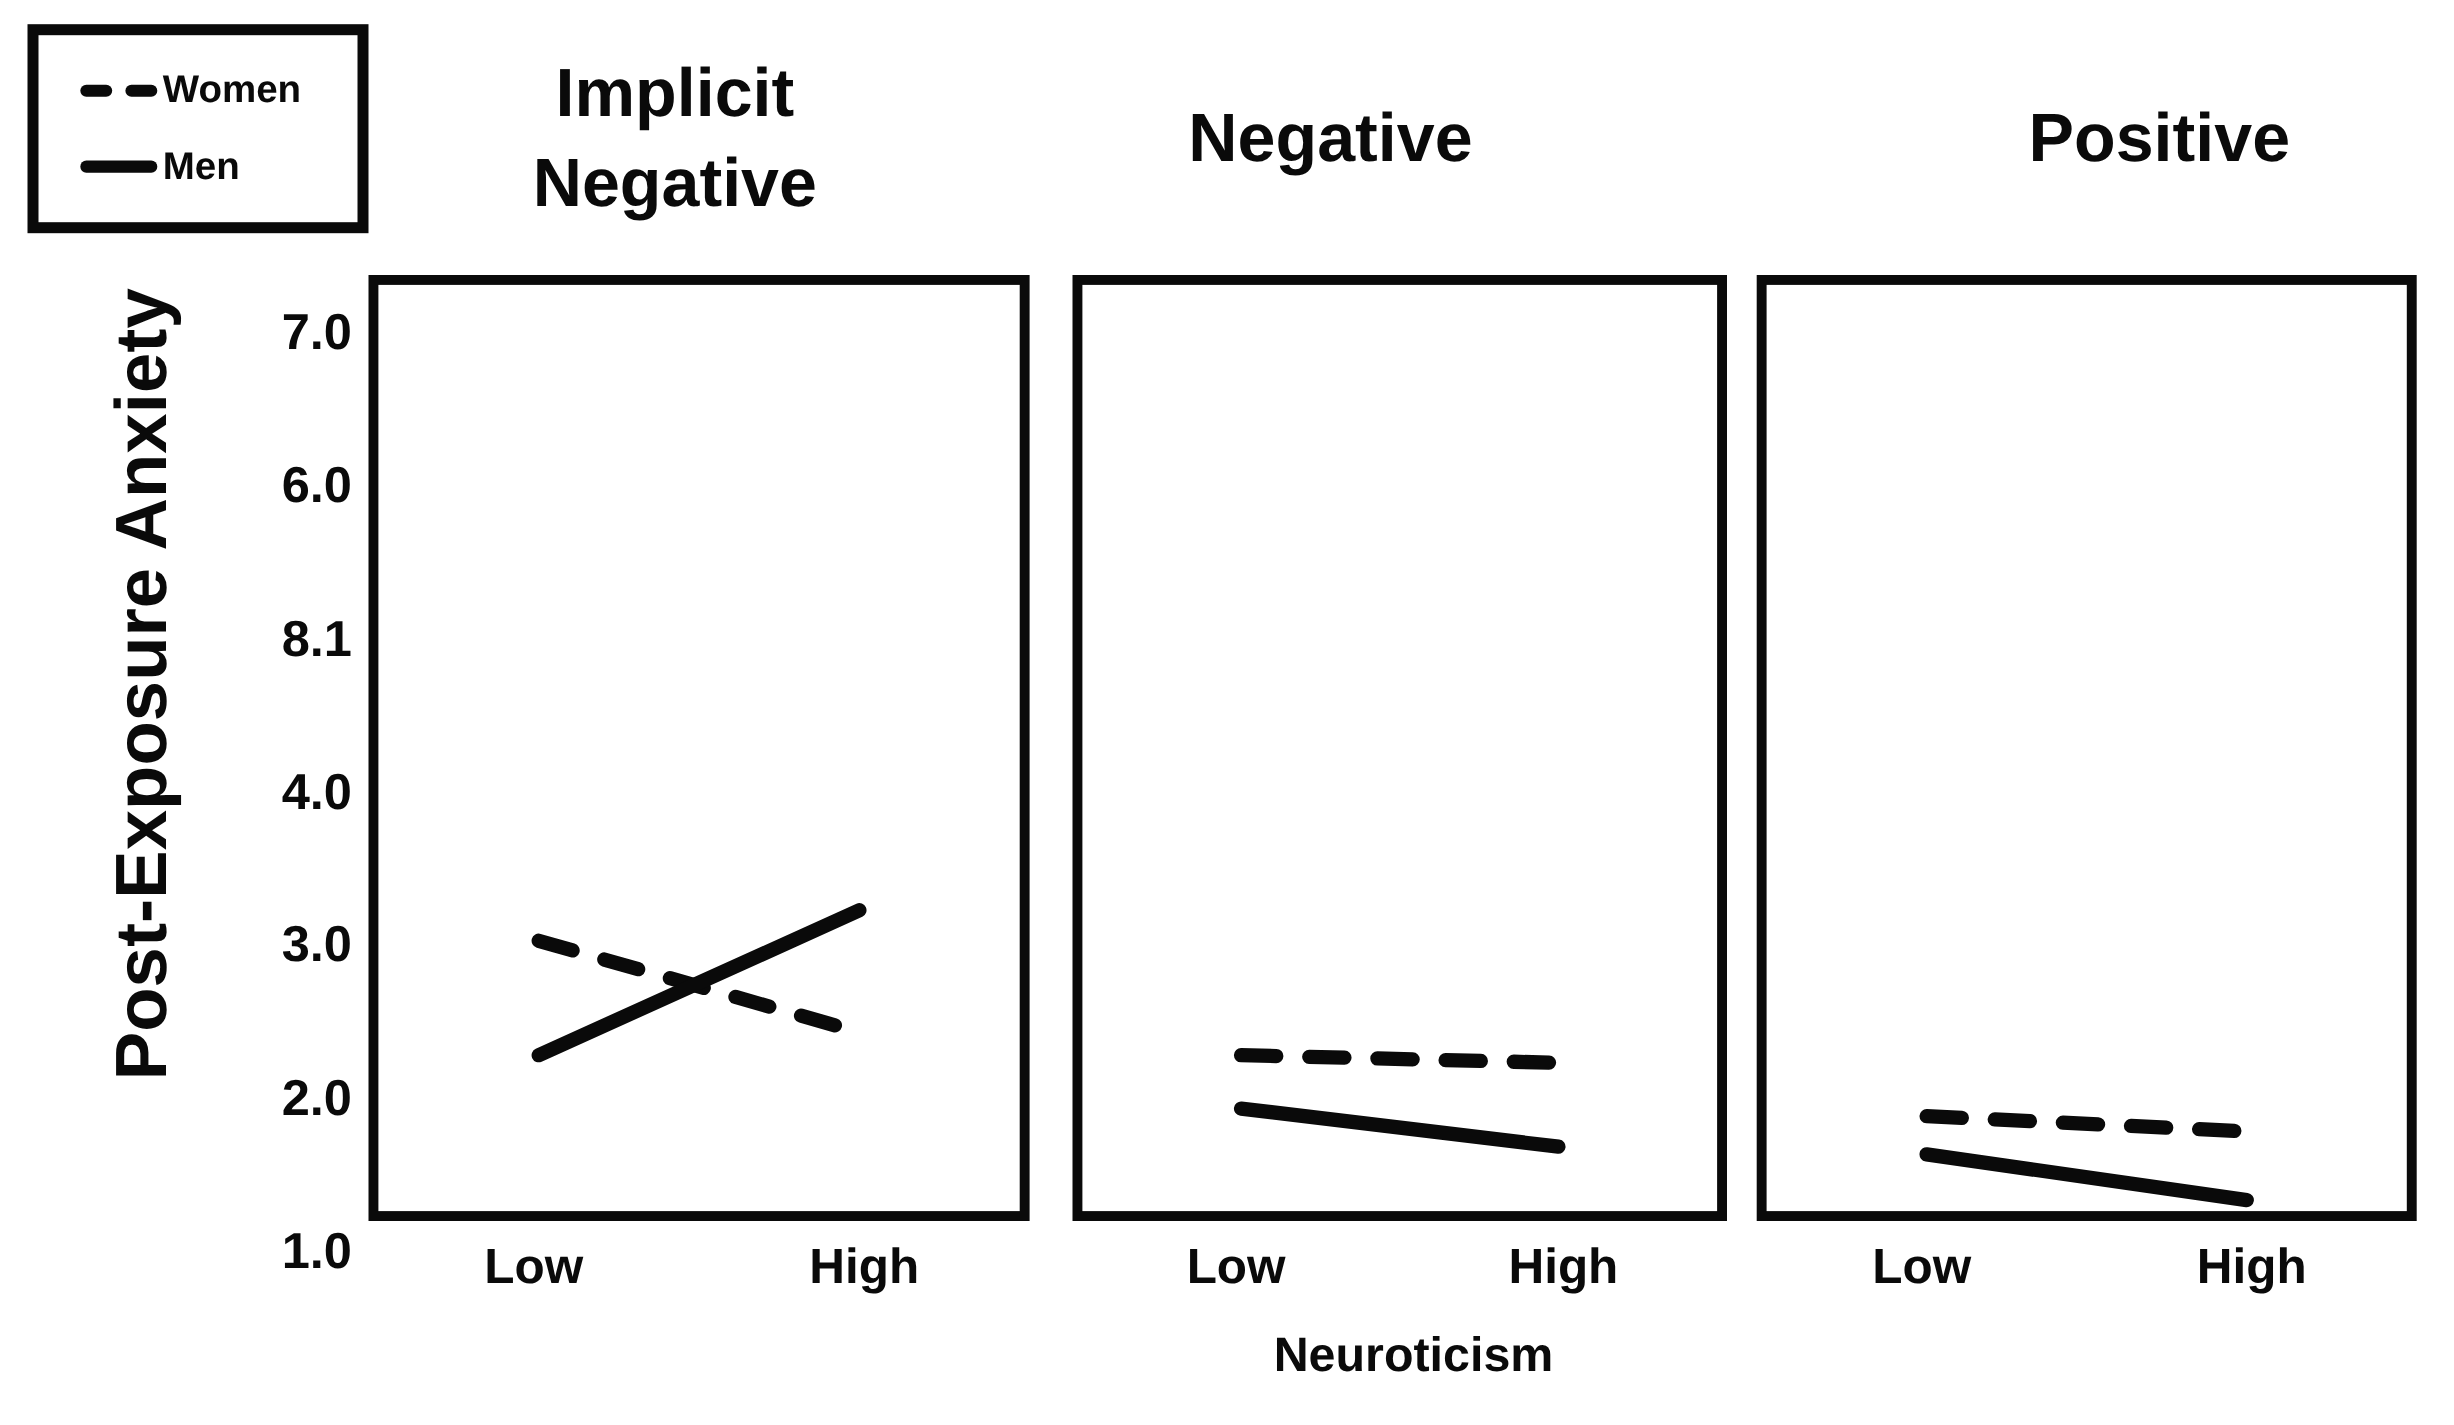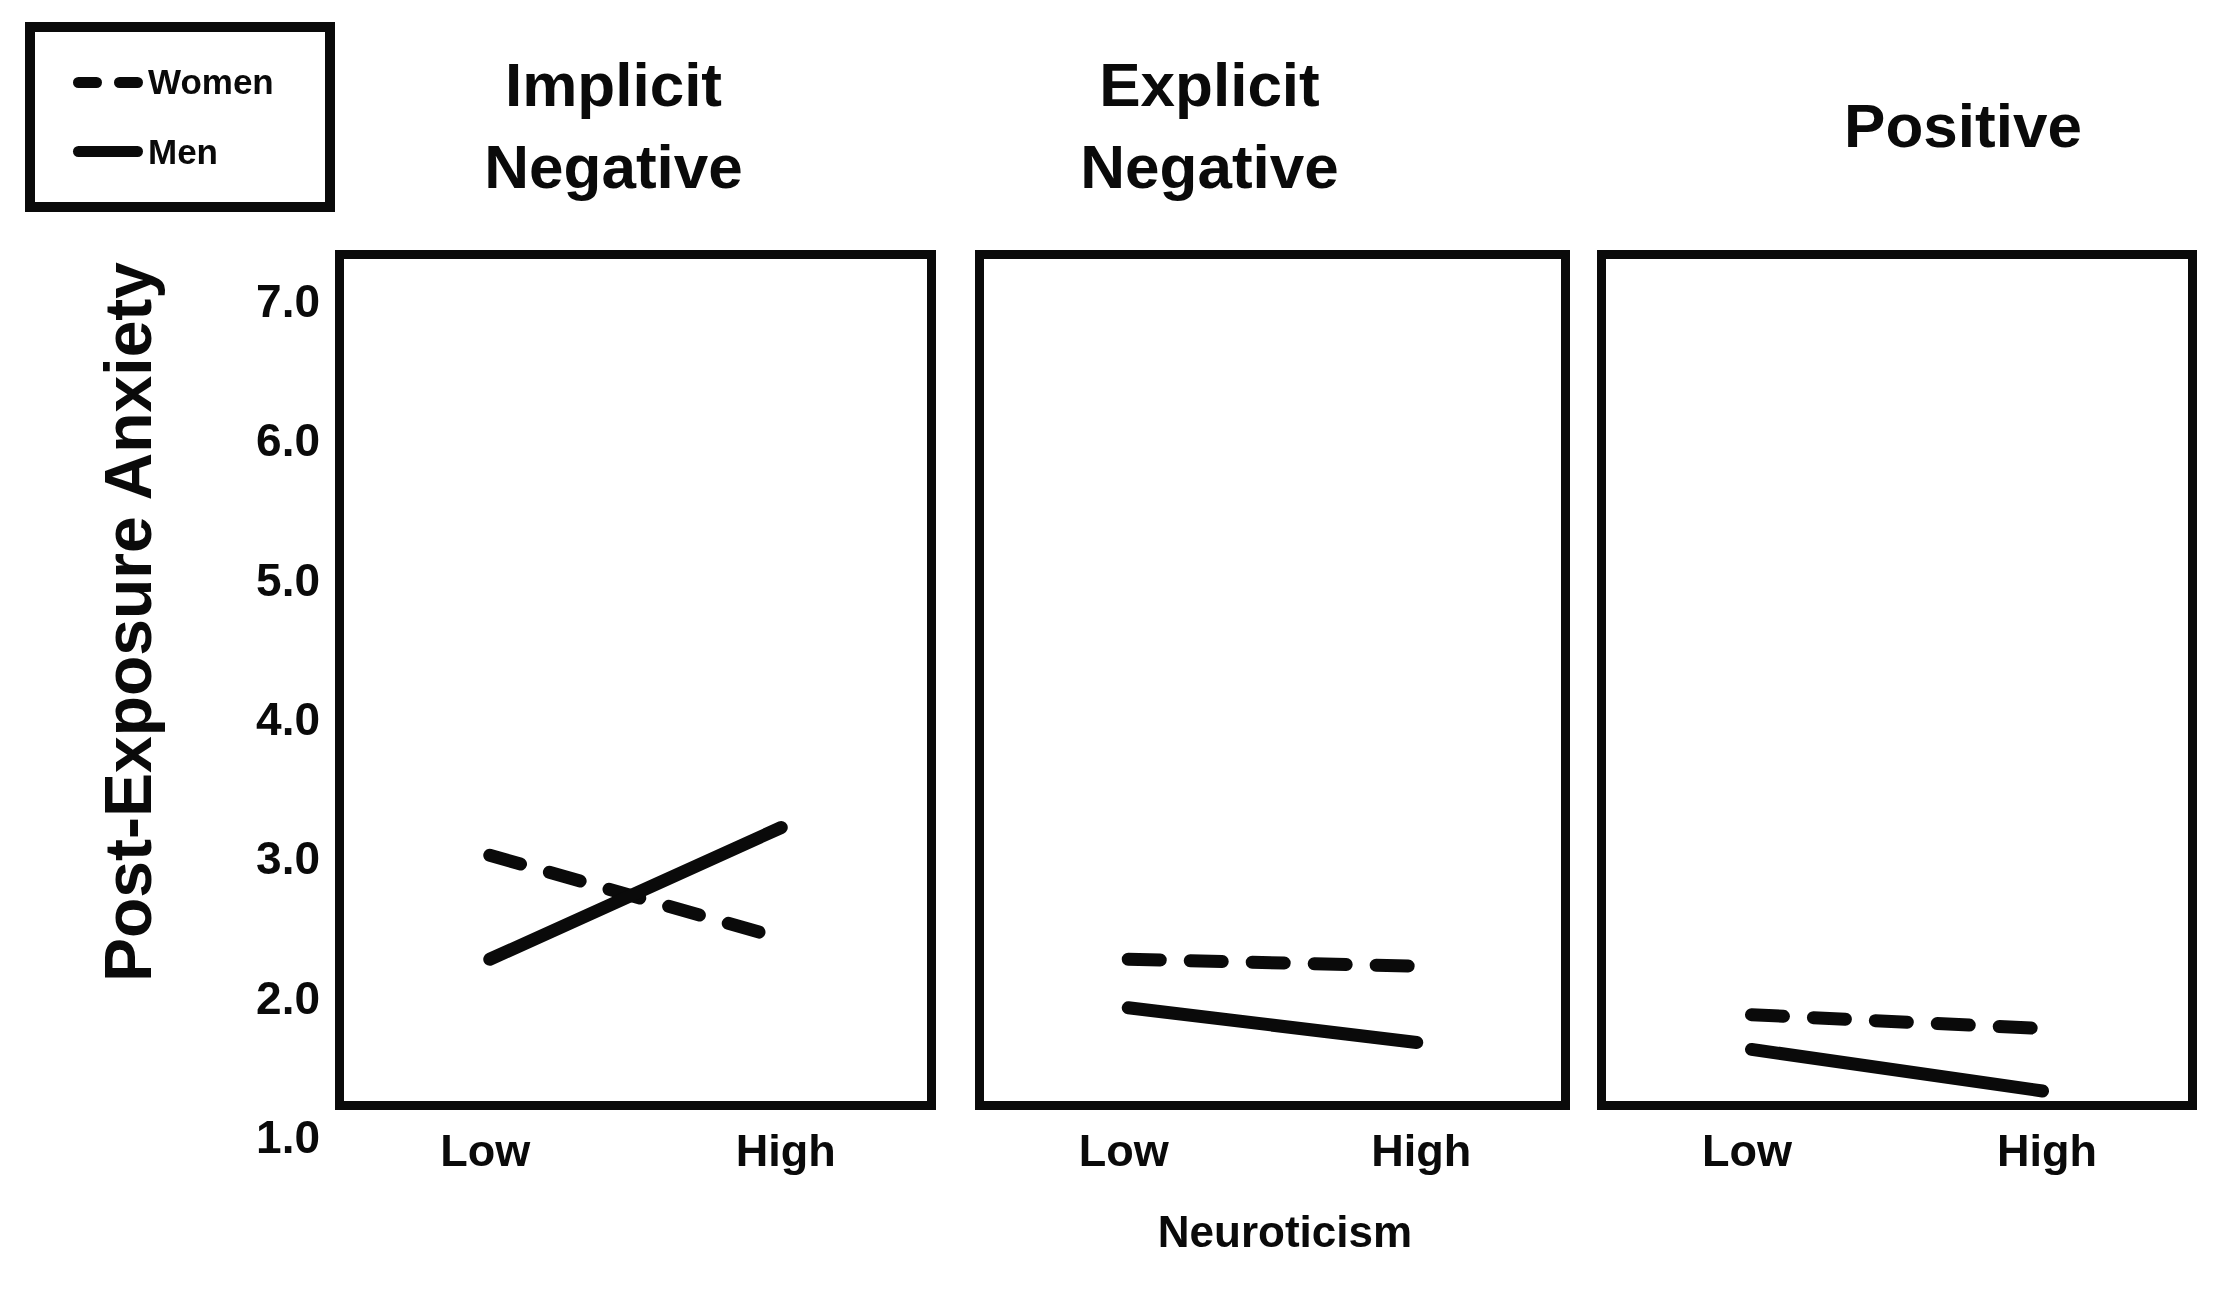--- a/index.html
+++ b/index.html
@@ -96,33 +96,32 @@
         </span>
       <span class="ltext">Men</span>
     </div>
   </div>
 
   <div class="title t1">
     <span>Implicit</span>
     <span>Negative</span>
   </div>
   <div class="title t2">
-    <span>Explicit</span>
     <span>Negative</span>
   </div>
   <div class="title t3">
     <span>Positive</span>
 
   </div>
 
   <div class="ylabel">Post-Exposure Anxiety</div>
   <div class="yticks">
     <span class="yt0">7.0</span>
     <span class="yt1">6.0</span>
-    <span class="yt2">5.0</span>
+    <span class="yt2">8.1</span>
     <span class="yt3">4.0</span>
     <span class="yt4">3.0</span>
     <span class="yt5">2.0</span>
     <span class="yt6">1.0</span>
   </div>
 
   <div class="panel p1">
     <svg class="plot" viewBox="0 0 583 842" preserveAspectRatio="none">
         <line x1="145.75" y1="596.2666666666667" x2="437.25" y2="679.4666666666667" class="series dashed"></line>
         <line x1="145.75" y1="700.2666666666667" x2="437.25" y2="568.5333333333333" class="series solid"></line>

